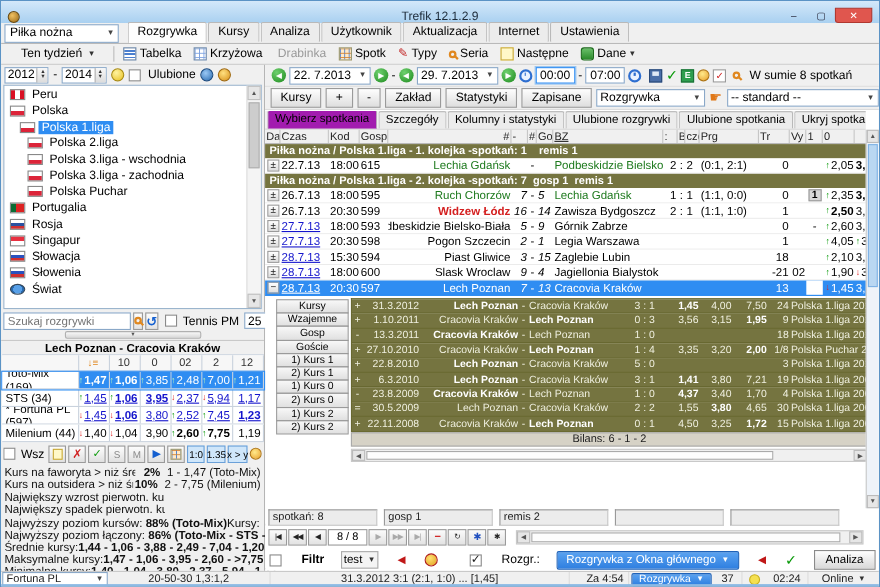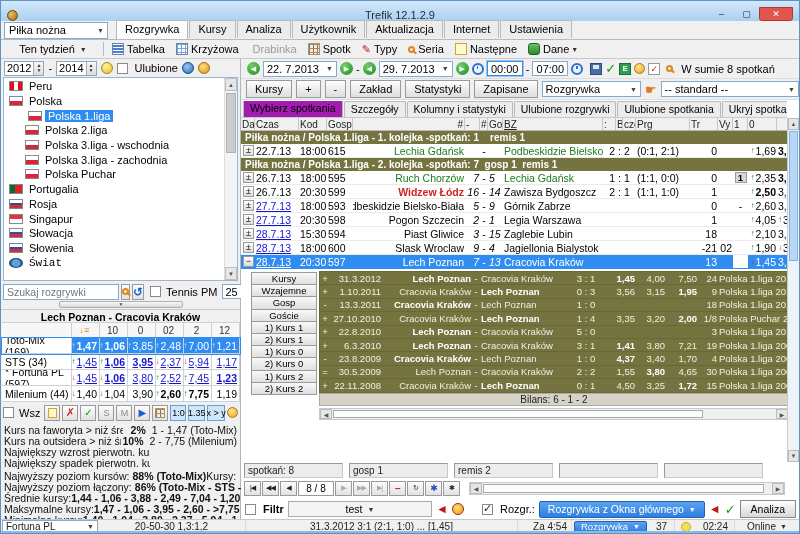--- a/index.html
+++ b/index.html
@@ -168,21 +168,21 @@
 .vst{position:absolute;left:1px;right:1px;top:13px;height:130px;background:#b9d7f2;border:1px solid #7fb2e5}
 .status-cells{position:absolute;top:404px;left:3px;display:flex;gap:6px}
 .scell{width:99px;height:15px;background:#ececec;border:1px solid #c8c8c8;border-top-color:#999;border-left-color:#999;font-size:10px;display:flex;align-items:center;padding-left:3px;color:#222}
 .navigator{position:absolute;top:421px;left:3px;right:14px;height:16px;display:flex;align-items:center}
 .nbtn{width:17px;height:15px;border:1px solid #9a9a9a;background:linear-gradient(#fbfbfb,#e2e2e2);font-size:7px;display:inline-flex;align-items:center;justify-content:center;margin-right:1px;color:#222;letter-spacing:-1px}
 .nbtn.dis{color:#aaa}
 .nbtn.red{color:#d02020;font-weight:bold;font-size:10px}
 .nbtn.blue{color:#2050c0;font-size:9px}
 .npos{width:36px;height:15px;background:#fff;border:1px solid #9a9a9a;display:inline-flex;align-items:center;justify-content:center;font-size:10px;margin-right:1px}
 .nav-scroll{flex:1;height:13px;margin-left:8px;background:#f0f0f0;border:1px solid #c9c9c9;position:relative}
-.filter-row{position:absolute;top:441px;left:4px;right:3px;height:18px;display:flex;align-items:center;gap:4px}
+.filter-row{position:absolute;top:441px;left:4px;right:3px;height:18px;display:flex;align-items:center;gap:15px}
 .preset{width:196px;height:16px;border:1px solid #aaa;background:#f4f4f4;display:flex;align-items:center;justify-content:center;font-size:10.5px;gap:3px}
 .bluebtn{background:linear-gradient(#5aa2f0,#2f7fe0);color:#fff;border:1px solid #1f62b8;height:17px;display:inline-flex;align-items:center;padding:0 8px;font-size:10.5px;border-radius:2px;white-space:nowrap;gap:3px}
 .btn3d{height:18px;border:1px solid #8a8a8a;background:linear-gradient(#fefefe,#d8d8d8);padding:0 10px;font:inherit;font-size:10.5px}
 
 .statusbar{position:absolute;left:0;top:518px;right:0;height:14px;background:#f0f0f0;border-top:1px solid #c9c9c9;display:flex;align-items:center;font-size:10px;color:#222}
 .sbcell{height:100%;display:flex;align-items:center;border-right:1px solid #dcdcdc;padding:0 4px}
 .sbcombo{width:96px;height:13px;margin-left:1px;font-size:10px}
 .dist{width:148px;justify-content:center}
 .mainmsg{width:272px;justify-content:center}
 .za{width:54px;justify-content:flex-end}
@@ -290,21 +290,21 @@
     </div>
     <div class="tree" id="tree">
         <div class="titem" style="padding-left: 5px;">
           <span class="flag f-peru"></span>
           <span class="tlbl">Peru</span>
         </div>
         <div class="titem" style="padding-left: 5px;">
           <span class="flag f-polska"></span>
           <span class="tlbl">Polska</span>
         </div>
-        <div class="titem" style="padding-left: 24px;">
+        <div class="titem" style="padding-left: 14px;">
           <span class="flag f-polska"></span>
           <span class="tlbl tsel">Polska 1.liga</span>
         </div>
         <div class="titem" style="padding-left: 21px;">
           <span class="flag f-polska"></span>
           <span class="tlbl">Polska 2.liga</span>
         </div>
         <div class="titem" style="padding-left: 21px;">
           <span class="flag f-polska"></span>
           <span class="tlbl">Polska 3.liga - wschodnia</span>
@@ -330,21 +330,21 @@
           <span class="tlbl">Singapur</span>
         </div>
         <div class="titem" style="padding-left: 5px;">
           <span class="flag f-slowacja"></span>
           <span class="tlbl">Słowacja</span>
         </div>
         <div class="titem" style="padding-left: 5px;">
           <span class="flag f-slowenia"></span>
           <span class="tlbl">Słowenia</span>
         </div>
-        <div class="titem" style="padding-left: 5px; font-family: Liberation Mono, monospace;">
+        <div class="titem" style="padding-left: 5px;">
           <span class="flag f-swiat"></span>
           <span class="tlbl">Świat</span>
         </div>
       </div>
     <div class="tree-scroll">
       <span class="tsa up">▲</span>
       <span class="tst"></span>
       <span class="tsa dn">▼</span>
     </div>
     <div class="search-row">
@@ -655,21 +655,21 @@
           </span>
           <span class="gcell a-r" style="width: 13px;">2</span>
           <span class="gcell a-c" style="width: 7px;">:</span>
           <span class="gcell a-l" style="width: 13px;">2</span>
           <span class="gcell a-l" style="width: 54px;">(0:1, 2:1)</span>
           <span class="gcell a-r" style="width: 28px;">0</span>
           <span class="gcell a-r" style="width: 15px;"></span>
           <span class="gcell a-c" style="width: 15px;"></span>
           <span class="gcell a-r" style="width: 29px;">
             <span class="arr up">↑</span>
-            <span class="num">1,69</span>
+            <span class="num">2,05</span>
           </span>
           <span class="gcell a-l" style="width: 12px;">
             <span class="num bb">3,</span>
           </span>
         </div>
         <div class="grow group">Piłka nożna / Polska 1.liga - 2. kolejka -spotkań: 7  gosp 1  remis 1</div>
         <div class="grow match">
           <span class="gcell a-c" style="width: 14px;">
             <span class="exp">±</span>
           </span>

